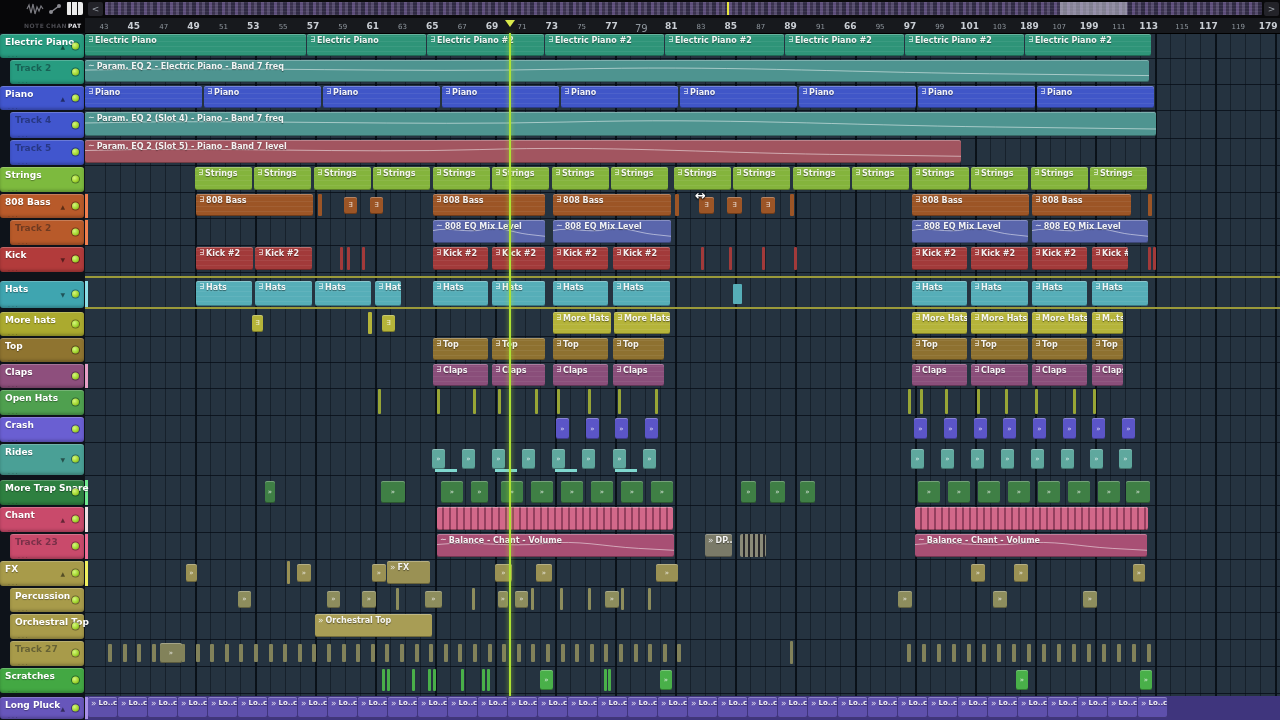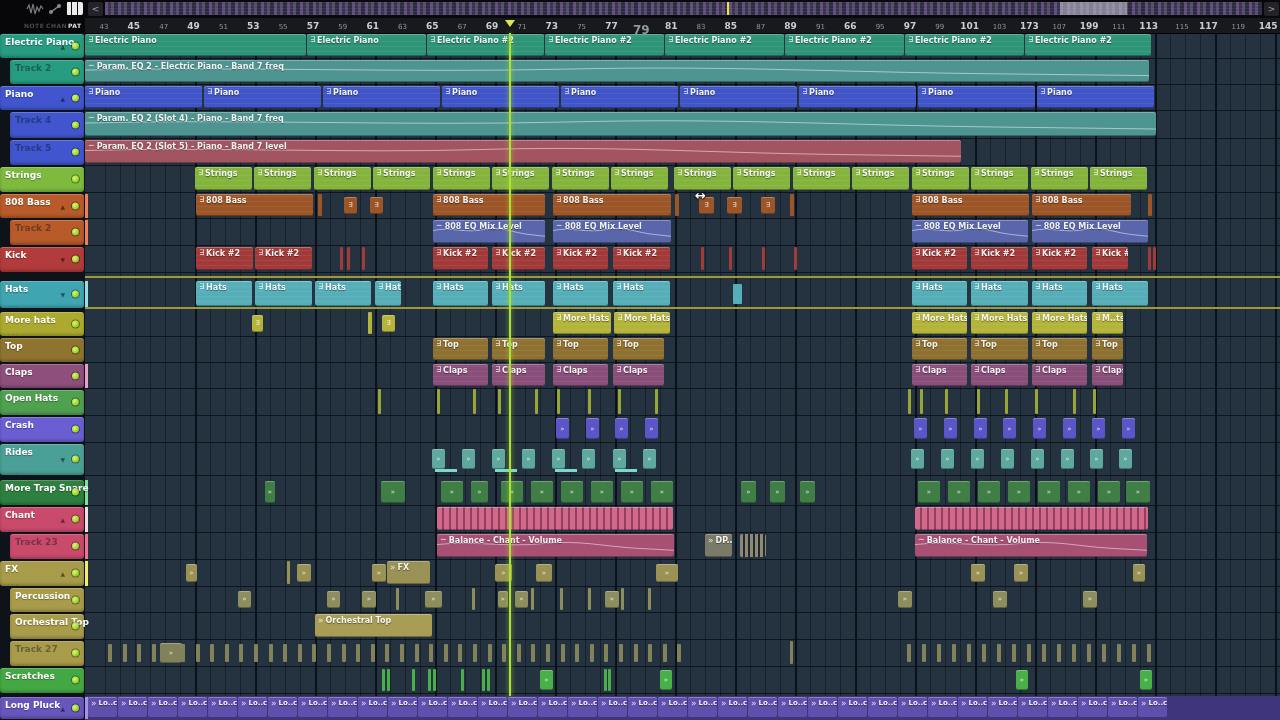--- a/index.html
+++ b/index.html
@@ -49,42 +49,42 @@
       <div style="left: 247.8px; top: 5px; width: 20px; text-align: center; font-size: 7px; font-weight: normal; color: rgb(143, 151, 158); position: absolute;">59</div>
       <div style="left: 277.65px; top: 3px; width: 20px; text-align: center; font-size: 9px; font-weight: bold; color: rgb(201, 206, 212); position: absolute;">61</div>
       <div style="left: 307.5px; top: 5px; width: 20px; text-align: center; font-size: 7px; font-weight: normal; color: rgb(143, 151, 158); position: absolute;">63</div>
       <div style="left: 337.35px; top: 3px; width: 20px; text-align: center; font-size: 9px; font-weight: bold; color: rgb(201, 206, 212); position: absolute;">65</div>
       <div style="left: 367.2px; top: 5px; width: 20px; text-align: center; font-size: 7px; font-weight: normal; color: rgb(143, 151, 158); position: absolute;">67</div>
       <div style="left: 397.05px; top: 3px; width: 20px; text-align: center; font-size: 9px; font-weight: bold; color: rgb(201, 206, 212); position: absolute;">69</div>
       <div style="left: 426.9px; top: 5px; width: 20px; text-align: center; font-size: 7px; font-weight: normal; color: rgb(143, 151, 158); position: absolute;">71</div>
       <div style="left: 456.75px; top: 3px; width: 20px; text-align: center; font-size: 9px; font-weight: bold; color: rgb(201, 206, 212); position: absolute;">73</div>
       <div style="left: 486.6px; top: 5px; width: 20px; text-align: center; font-size: 7px; font-weight: normal; color: rgb(143, 151, 158); position: absolute;">75</div>
       <div style="left: 516.45px; top: 3px; width: 20px; text-align: center; font-size: 9px; font-weight: bold; color: rgb(201, 206, 212); position: absolute;">77</div>
-      <div style="left: 546.3px; top: 5px; width: 20px; text-align: center; font-size: 12px; font-weight: bold; color: rgb(143, 151, 158); position: absolute;">79</div>
+      <div style="left: 546.3px; top: 5px; width: 20px; text-align: center; font-size: 10px; font-weight: normal; color: rgb(143, 151, 158); position: absolute;">79</div>
       <div style="left: 576.15px; top: 3px; width: 20px; text-align: center; font-size: 9px; font-weight: bold; color: rgb(201, 206, 212); position: absolute;">81</div>
       <div style="left: 606px; top: 5px; width: 20px; text-align: center; font-size: 7px; font-weight: normal; color: rgb(143, 151, 158); position: absolute;">83</div>
       <div style="left: 635.85px; top: 3px; width: 20px; text-align: center; font-size: 9px; font-weight: bold; color: rgb(201, 206, 212); position: absolute;">85</div>
       <div style="left: 665.7px; top: 5px; width: 20px; text-align: center; font-size: 7px; font-weight: normal; color: rgb(143, 151, 158); position: absolute;">87</div>
       <div style="left: 695.55px; top: 3px; width: 20px; text-align: center; font-size: 9px; font-weight: bold; color: rgb(201, 206, 212); position: absolute;">89</div>
       <div style="left: 725.4px; top: 5px; width: 20px; text-align: center; font-size: 7px; font-weight: normal; color: rgb(143, 151, 158); position: absolute;">91</div>
       <div style="left: 755.25px; top: 3px; width: 20px; text-align: center; font-size: 9px; font-weight: bold; color: rgb(201, 206, 212); position: absolute;">66</div>
       <div style="left: 785.1px; top: 5px; width: 20px; text-align: center; font-size: 7px; font-weight: normal; color: rgb(143, 151, 158); position: absolute;">95</div>
       <div style="left: 814.95px; top: 3px; width: 20px; text-align: center; font-size: 9px; font-weight: bold; color: rgb(201, 206, 212); position: absolute;">97</div>
       <div style="left: 844.8px; top: 5px; width: 20px; text-align: center; font-size: 7px; font-weight: normal; color: rgb(143, 151, 158); position: absolute;">99</div>
       <div style="left: 874.65px; top: 3px; width: 20px; text-align: center; font-size: 9px; font-weight: bold; color: rgb(201, 206, 212); position: absolute;">101</div>
       <div style="left: 904.5px; top: 5px; width: 20px; text-align: center; font-size: 7px; font-weight: normal; color: rgb(143, 151, 158); position: absolute;">103</div>
-      <div style="left: 934.35px; top: 3px; width: 20px; text-align: center; font-size: 9px; font-weight: bold; color: rgb(201, 206, 212); position: absolute;">173</div>
+      <div style="left: 934.35px; top: 3px; width: 20px; text-align: center; font-size: 9px; font-weight: bold; color: rgb(201, 206, 212); position: absolute;">189</div>
       <div style="left: 964.2px; top: 5px; width: 20px; text-align: center; font-size: 7px; font-weight: normal; color: rgb(143, 151, 158); position: absolute;">107</div>
       <div style="left: 994.05px; top: 3px; width: 20px; text-align: center; font-size: 9px; font-weight: bold; color: rgb(201, 206, 212); position: absolute;">199</div>
       <div style="left: 1023.9px; top: 5px; width: 20px; text-align: center; font-size: 7px; font-weight: normal; color: rgb(143, 151, 158); position: absolute;">111</div>
       <div style="left: 1053.75px; top: 3px; width: 20px; text-align: center; font-size: 9px; font-weight: bold; color: rgb(201, 206, 212); position: absolute;">113</div>
       <div style="left: 1083.6px; top: 5px; width: 20px; text-align: right; font-size: 7px; font-weight: normal; color: rgb(143, 151, 158); position: absolute;">115</div>
       <div style="left: 1113.45px; top: 3px; width: 20px; text-align: center; font-size: 9px; font-weight: bold; color: rgb(201, 206, 212); position: absolute;">117</div>
       <div style="left: 1143.3px; top: 5px; width: 20px; text-align: center; font-size: 7px; font-weight: normal; color: rgb(143, 151, 158); position: absolute;">119</div>
-      <div style="left: 1173.15px; top: 3px; width: 20px; text-align: center; font-size: 9px; font-weight: bold; color: rgb(201, 206, 212); position: absolute;">145</div>
+      <div style="left: 1173.15px; top: 3px; width: 20px; text-align: center; font-size: 9px; font-weight: bold; color: rgb(201, 206, 212); position: absolute;">179</div>
     </div>
   <div class="abs" id="preview">
       <div style="left: 955px; top: 0px; width: 67px; height: 13px; background: rgba(185, 185, 198, 0.6); position: absolute;"></div>
       <div style="left: 622px; top: 0px; width: 2px; height: 13px; background: rgb(230, 230, 62); position: absolute;"></div>
     </div>
   <div class="abs" id="leftpanel"></div>
   <div class="abs" id="lefthead">
     <span class="abs" style="left:26px;top:3px;">
       <svg width="18" height="12" viewBox="0 0 18 12">
           <path d="M1 6 L3 2 L5 10 L7 1 L9 11 L11 4 L13 8 L15 3 L17 6" stroke="#7a7a80" stroke-width="1.2" fill="none"></path>

